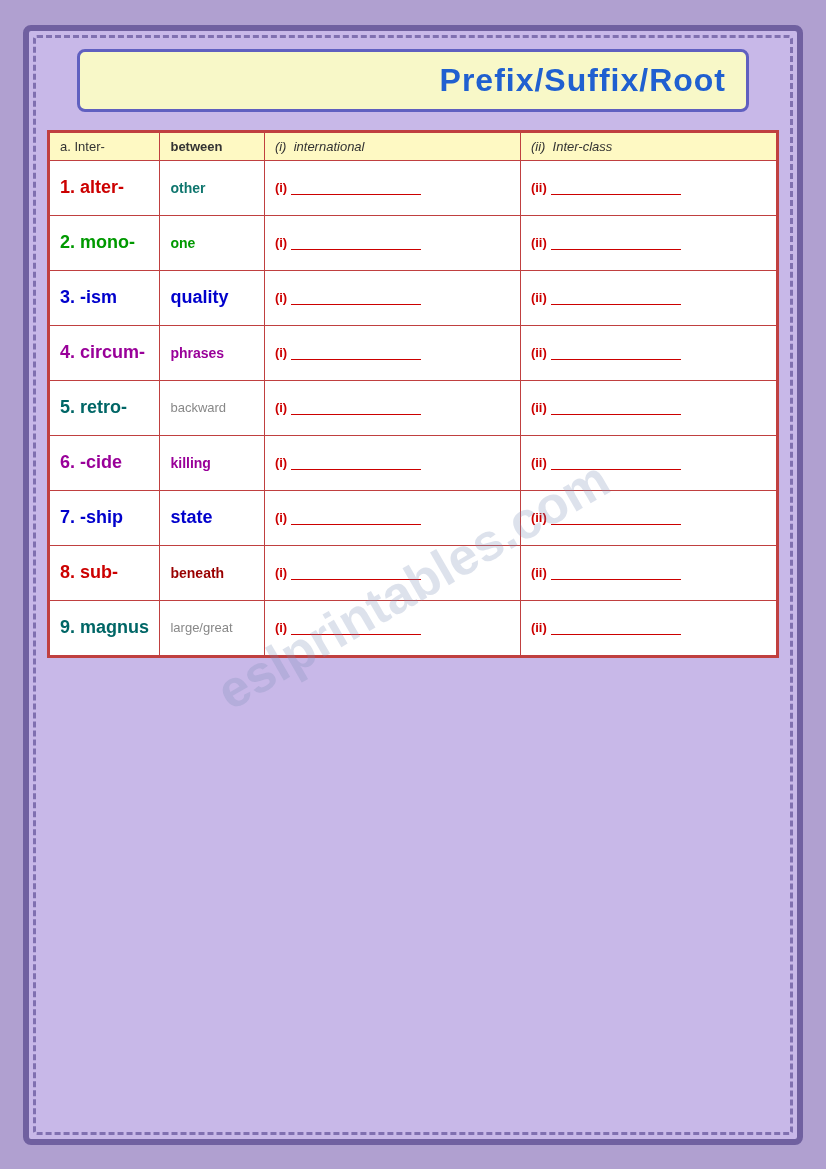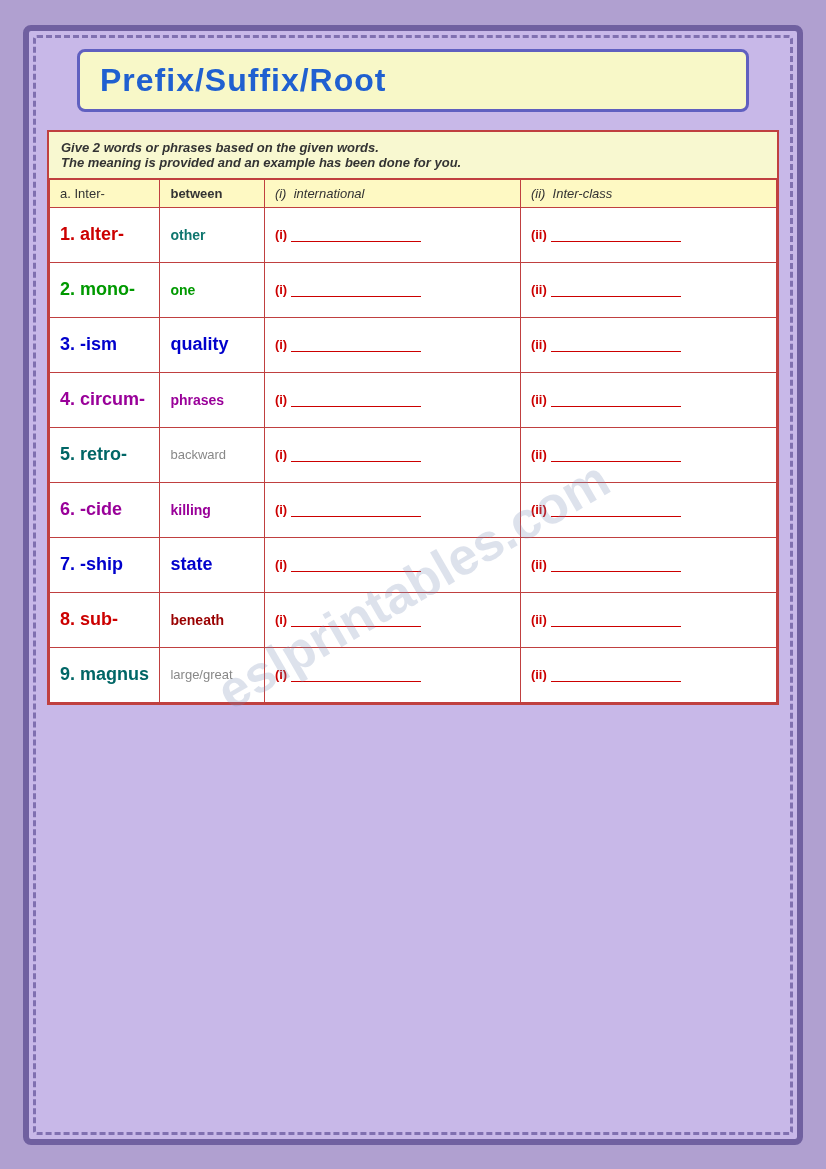--- a/index.html
+++ b/index.html
@@ -31,21 +31,21 @@
       inset: 4px;
       border: 3px dashed #8070b0;
       border-radius: 4px;
       pointer-events: none;
     }
 
     .title-box {
       background: #f8f8c8;
       border: 3px solid #6060c0;
       border-radius: 8px;
-      text-align: left;
+      text-align: right;
       padding: 10px 20px;
       margin: 0 30px 18px 30px;
     }
 
     .title-box h1 {
       font-size: 32px;
       font-weight: bold;
       color: #2060d0;
       font-family: Arial, sans-serif;
       letter-spacing: 1px;
@@ -151,24 +151,20 @@
   </style>
 </head>
 <body>
 
 <div class="outer-border">
   <div class="title-box">
     <h1>Prefix/Suffix/Root</h1>
   </div>
 
   <div class="main-table-container">
-    <div class="instructions">
-      <p><span>Give 2 words or phrases based on the given words.</span></p>
-      <p><span>The meaning is provided and an example has been done for you.</span></p>
-    </div>
 
     <table>
 
       <tbody>
           <tr class="header-row">
         <td class="col-prefix">
           <span>a.  Inter-</span>
         </td>
         <td class="col-meaning">
           <span>between</span>

